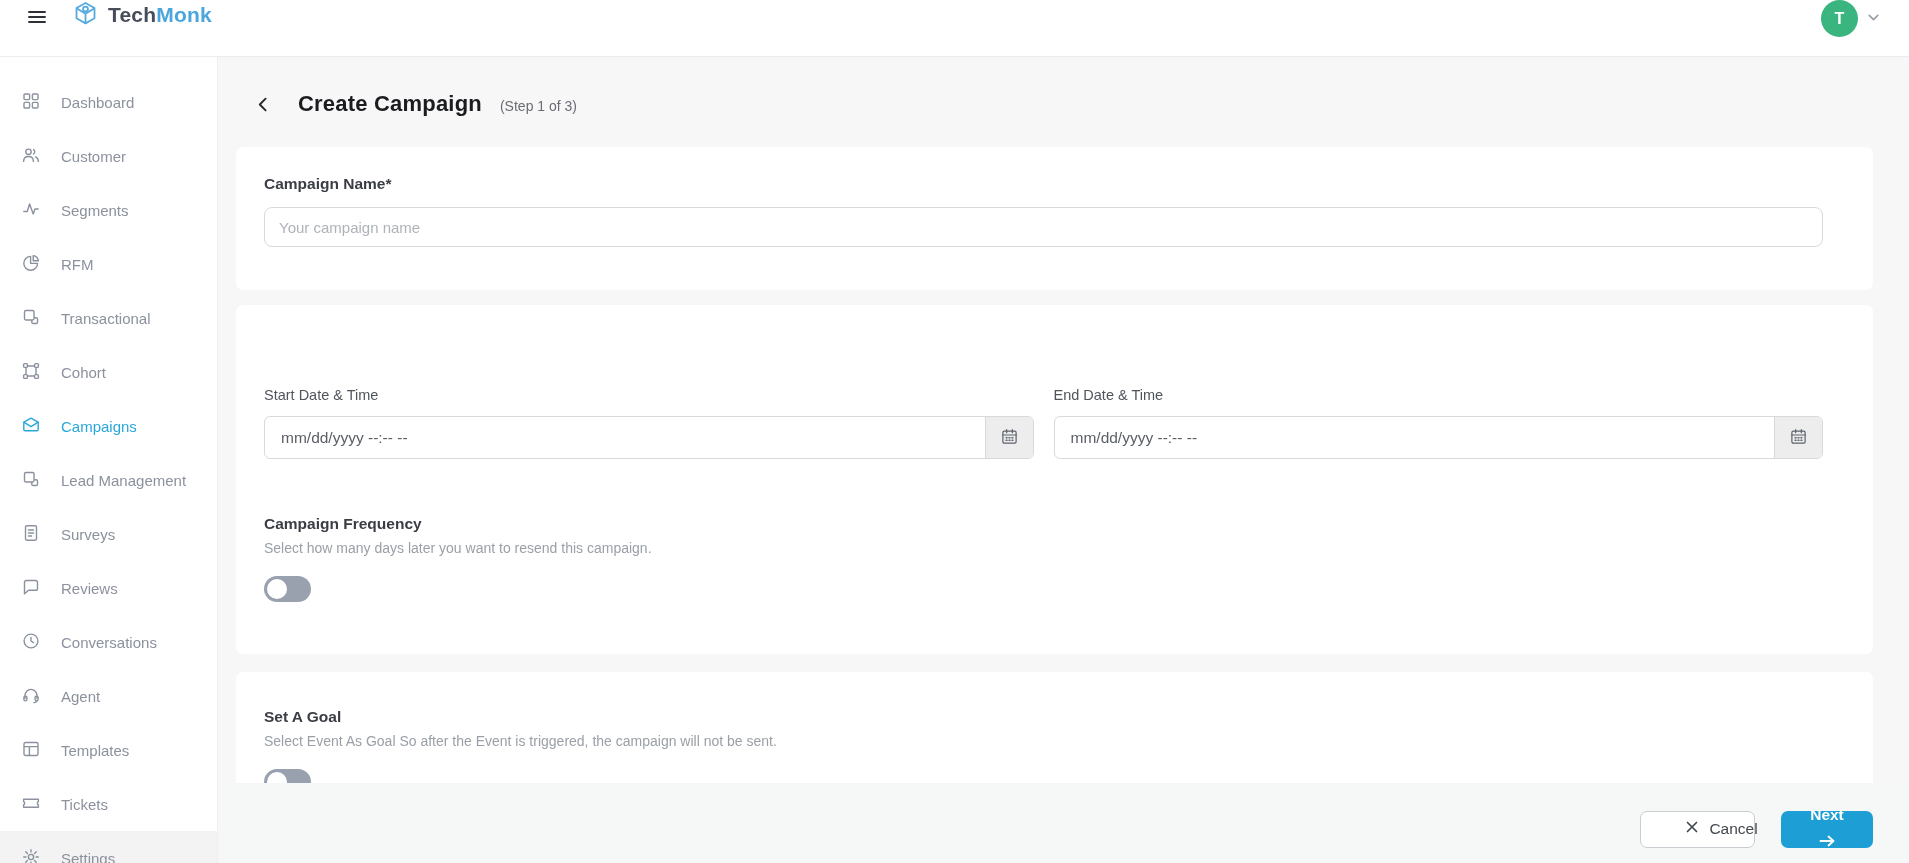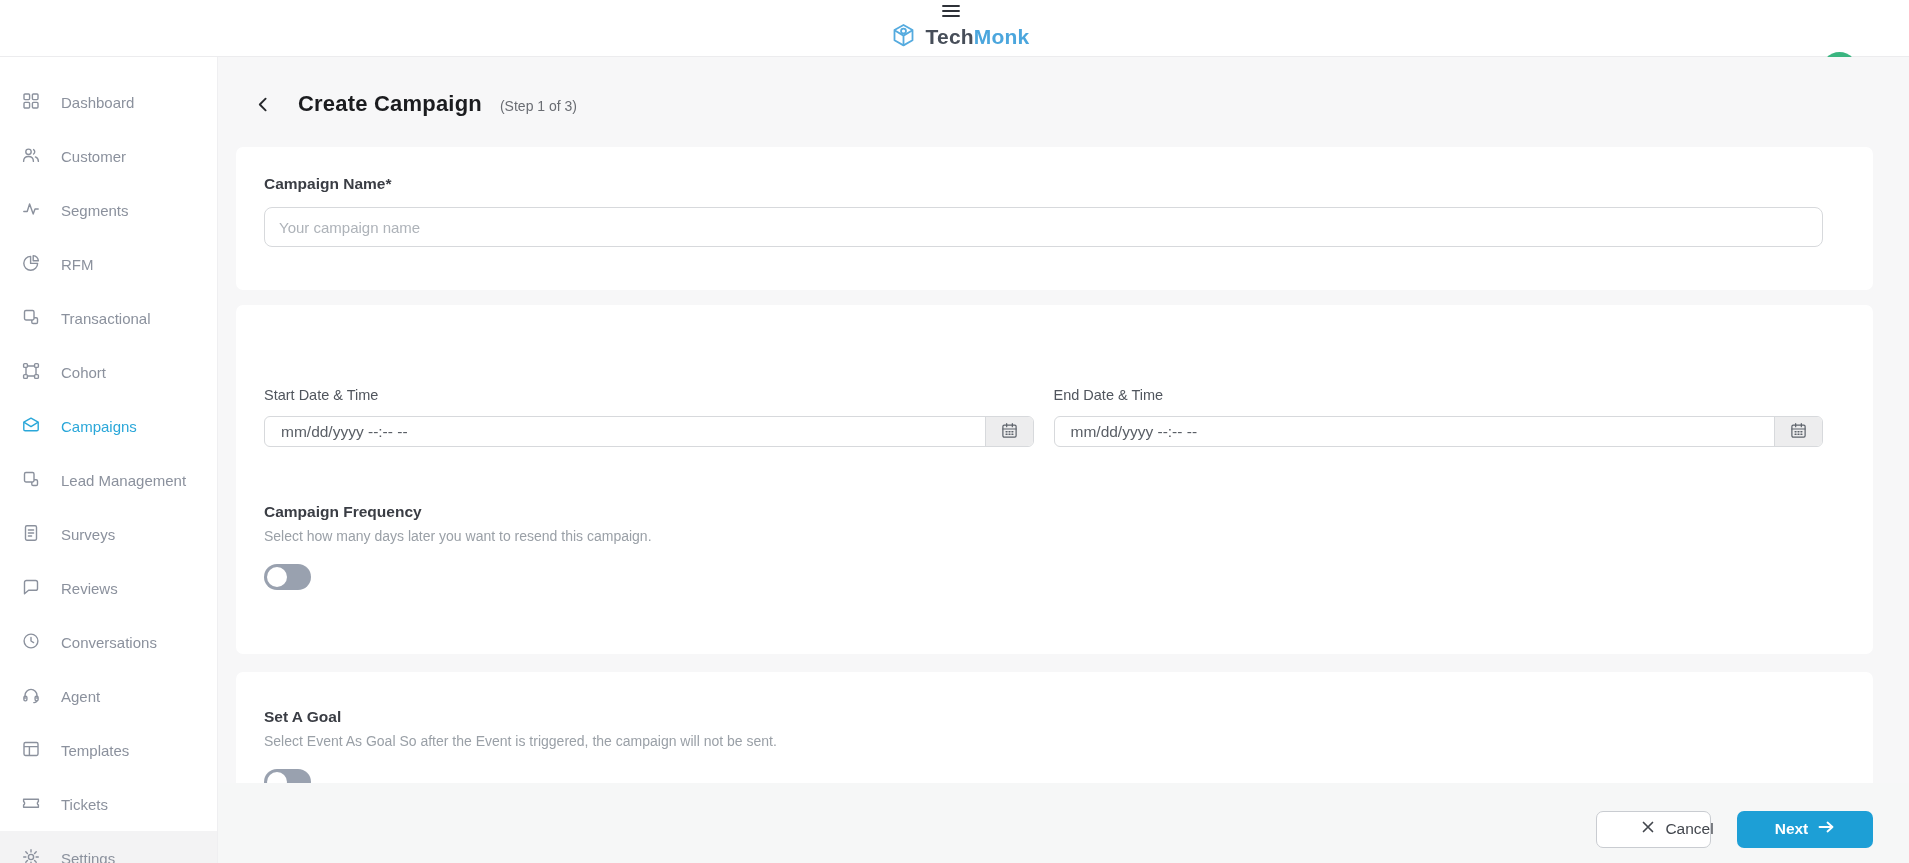--- a/index.html
+++ b/index.html
@@ -4,21 +4,21 @@
 <style>
   * { margin:0; padding:0; box-sizing:border-box; }
   html,body { width:1909px; height:863px; overflow:hidden; }
   body {
     font-family:"Liberation Sans", sans-serif;
     background:#f7f7f8; color:#33363c; font-size:15px;
   }
   
   .topbar {
     height:57px; background:#ffffff; border-bottom:1px solid #ececee;
-    display:flex; align-items:center; padding:0 28px 0 20px;flex-direction:column;
+    display:flex; align-items:flex-start; padding:0 28px 0 20px;
   }
   .hamburger { width:34px; height:34px; display:flex; align-items:center; justify-content:center; cursor:pointer; }
   .brand { display:flex; align-items:center; gap:9px; margin-left:18px; cursor:pointer; }
   .brand-text { font-size:21px; font-weight:700; letter-spacing:.2px; }
   .brand-text .t1 { color:#474e59; }
   .brand-text .t2 { color:#4ba6dd; }
   .topbar-right { margin-left:auto; display:flex; align-items:center; gap:8px; cursor:pointer; }
   .avatar {
     width:37px; height:37px; border-radius:50%; background:#3ab580;
     color:#ffffff; font-size:16px; font-weight:700;
@@ -56,21 +56,21 @@
     margin-top:14px; width:calc(100% - 22px); height:40px;
     border:1px solid #d7d9dc; border-radius:8px; background:#fff;
     padding:0 14px; font-size:15px; color:#33363c; outline:none;
     font-family:"Liberation Sans", sans-serif;
   }
   .text-input::placeholder { color:#aeb3b9; }
   .date-row { display:flex; gap:20px; margin-top:42px; width:calc(100% - 22px); }
   .date-col { flex:1; }
   .date-label { font-size:14.5px; color:#50555d; }
   .date-group {
-    margin-top:13px; display:flex; height:31px;
+    margin-top:13px; display:flex; height:43px;
     border:1px solid #d7d9dc; border-radius:6px; background:#fff; overflow:hidden;
   }
   .date-input {
     flex:1; border:none; outline:none; padding:0 16px; font-size:15.5px;
     color:#5a5f66; background:transparent; font-family:"Liberation Sans", sans-serif;
   }
   .date-input::placeholder { color:#5a5f66; }
   .cal-btn {
     width:48px; background:#ededee; border-left:1px solid #d7d9dc;
     display:flex; align-items:center; justify-content:center; cursor:pointer;
@@ -87,21 +87,21 @@
   }
   
   .footer {
     position:absolute; left:0; right:0; bottom:0; height:80px;
     background:#f6f7f7; display:flex; align-items:center; justify-content:flex-end;
     gap:26px; padding:12px 36px 0 0;
   }
   .btn { height:37px; border-radius:7px; display:flex; align-items:center; justify-content:center;
     gap:10px; font-size:15.5px; cursor:pointer; font-family:"Liberation Sans", sans-serif; }
   .btn-cancel { width:115px; background:#ffffff; border:1.5px solid #c9ccd1; color:#43474e;padding-left:48px; }
-  .btn-next { width:136px; background:#1d9fd6; border:none; color:#ffffff; font-weight:600; }
+  .btn-next { width:92px; background:#1d9fd6; border:none; color:#ffffff; font-weight:600;flex-direction:column; }
 </style>
 </head>
 <body>
 
 <div class="topbar">
   <div class="hamburger">
     <svg width="22" height="22" viewBox="0 0 22 22" fill="none" stroke="#2e3138" stroke-width="1.9" stroke-linecap="round">
         <path d="M3 6h16M3 11h16M3 16h16"></path>
       </svg>
   </div>

